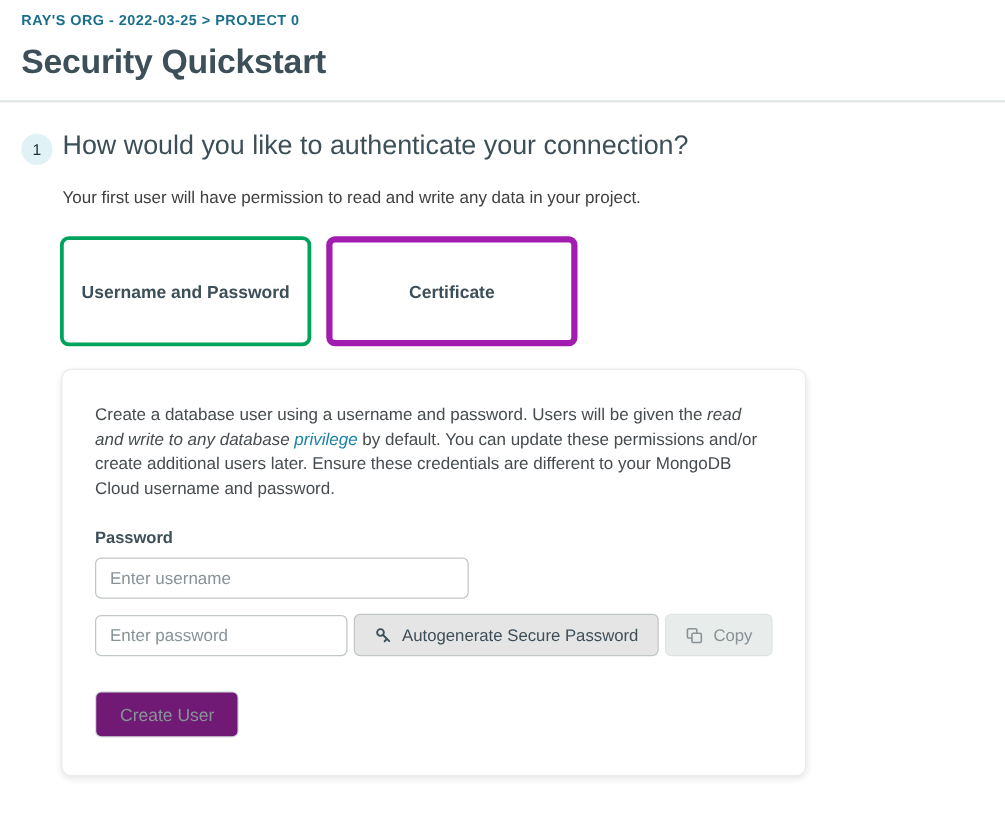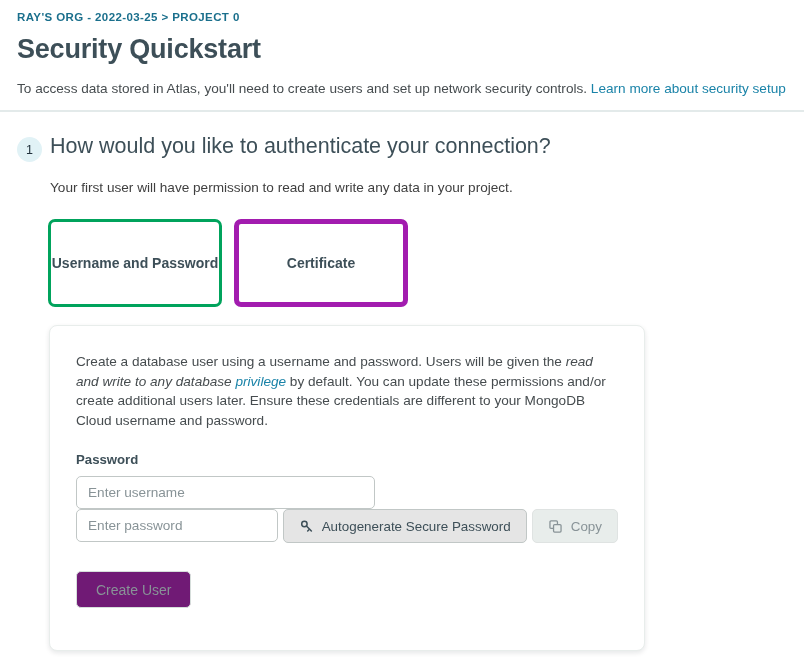--- a/index.html
+++ b/index.html
@@ -94,21 +94,21 @@
     line-height: 18px;
   }
 
   
   .options {
     display: flex;
     gap: 12px;
     margin: 22px 0 0 48px;
   }
   .opt-card {
-    width: 174px;
+    width: 201px;
     height: 88px;
     border-radius: 7px;
     background: #ffffff;
     display: flex;
     align-items: center;
     justify-content: center;
     font-size: 14px;
     font-weight: bold;
     color: #3d4f58;
     cursor: pointer;
@@ -164,22 +164,23 @@
     font-size: 13.6px;
     font-family: "Liberation Sans", sans-serif;
     color: #3d4f58;
     background: #fff;
     outline: none;
   }
   .txt-input::placeholder { color: #889397; }
 
   .pw-row {
     display: flex;
+    align-items: center;
     gap: 5px;
-    margin-top: 0;
+    margin-top: 12px;
   }
   .btn {
     height: 34px;
     border-radius: 5px;
     font-size: 13.4px;
     font-family: "Liberation Sans", sans-serif;
     display: inline-flex;
     align-items: center;
     justify-content: center;
     gap: 8px;
@@ -212,24 +213,20 @@
   .mt22 { margin-top: 22px; }
 </style>
 </head>
 <body>
 
 <div class="page">
 
   <div class="header">
     <div class="breadcrumb">RAY'S ORG - 2022-03-25 &gt; PROJECT 0</div>
     <h1 class="page-title">Security Quickstart</h1>
-    <p class="intro">
-      <span>To access data stored in Atlas, you'll need to create users and set up network security controls.</span>
-      <a href="#">Learn more about security setup</a>
-    </p>
   </div>
   <hr class="divider">
 
   <div class="step-row">
     <div class="step-badge">1</div>
     <h2 class="step-question">How would you like to authenticate your connection?</h2>
   </div>
   <p class="step-sub">Your first user will have permission to read and write any data in your project.</p>
 
   <div class="options">

